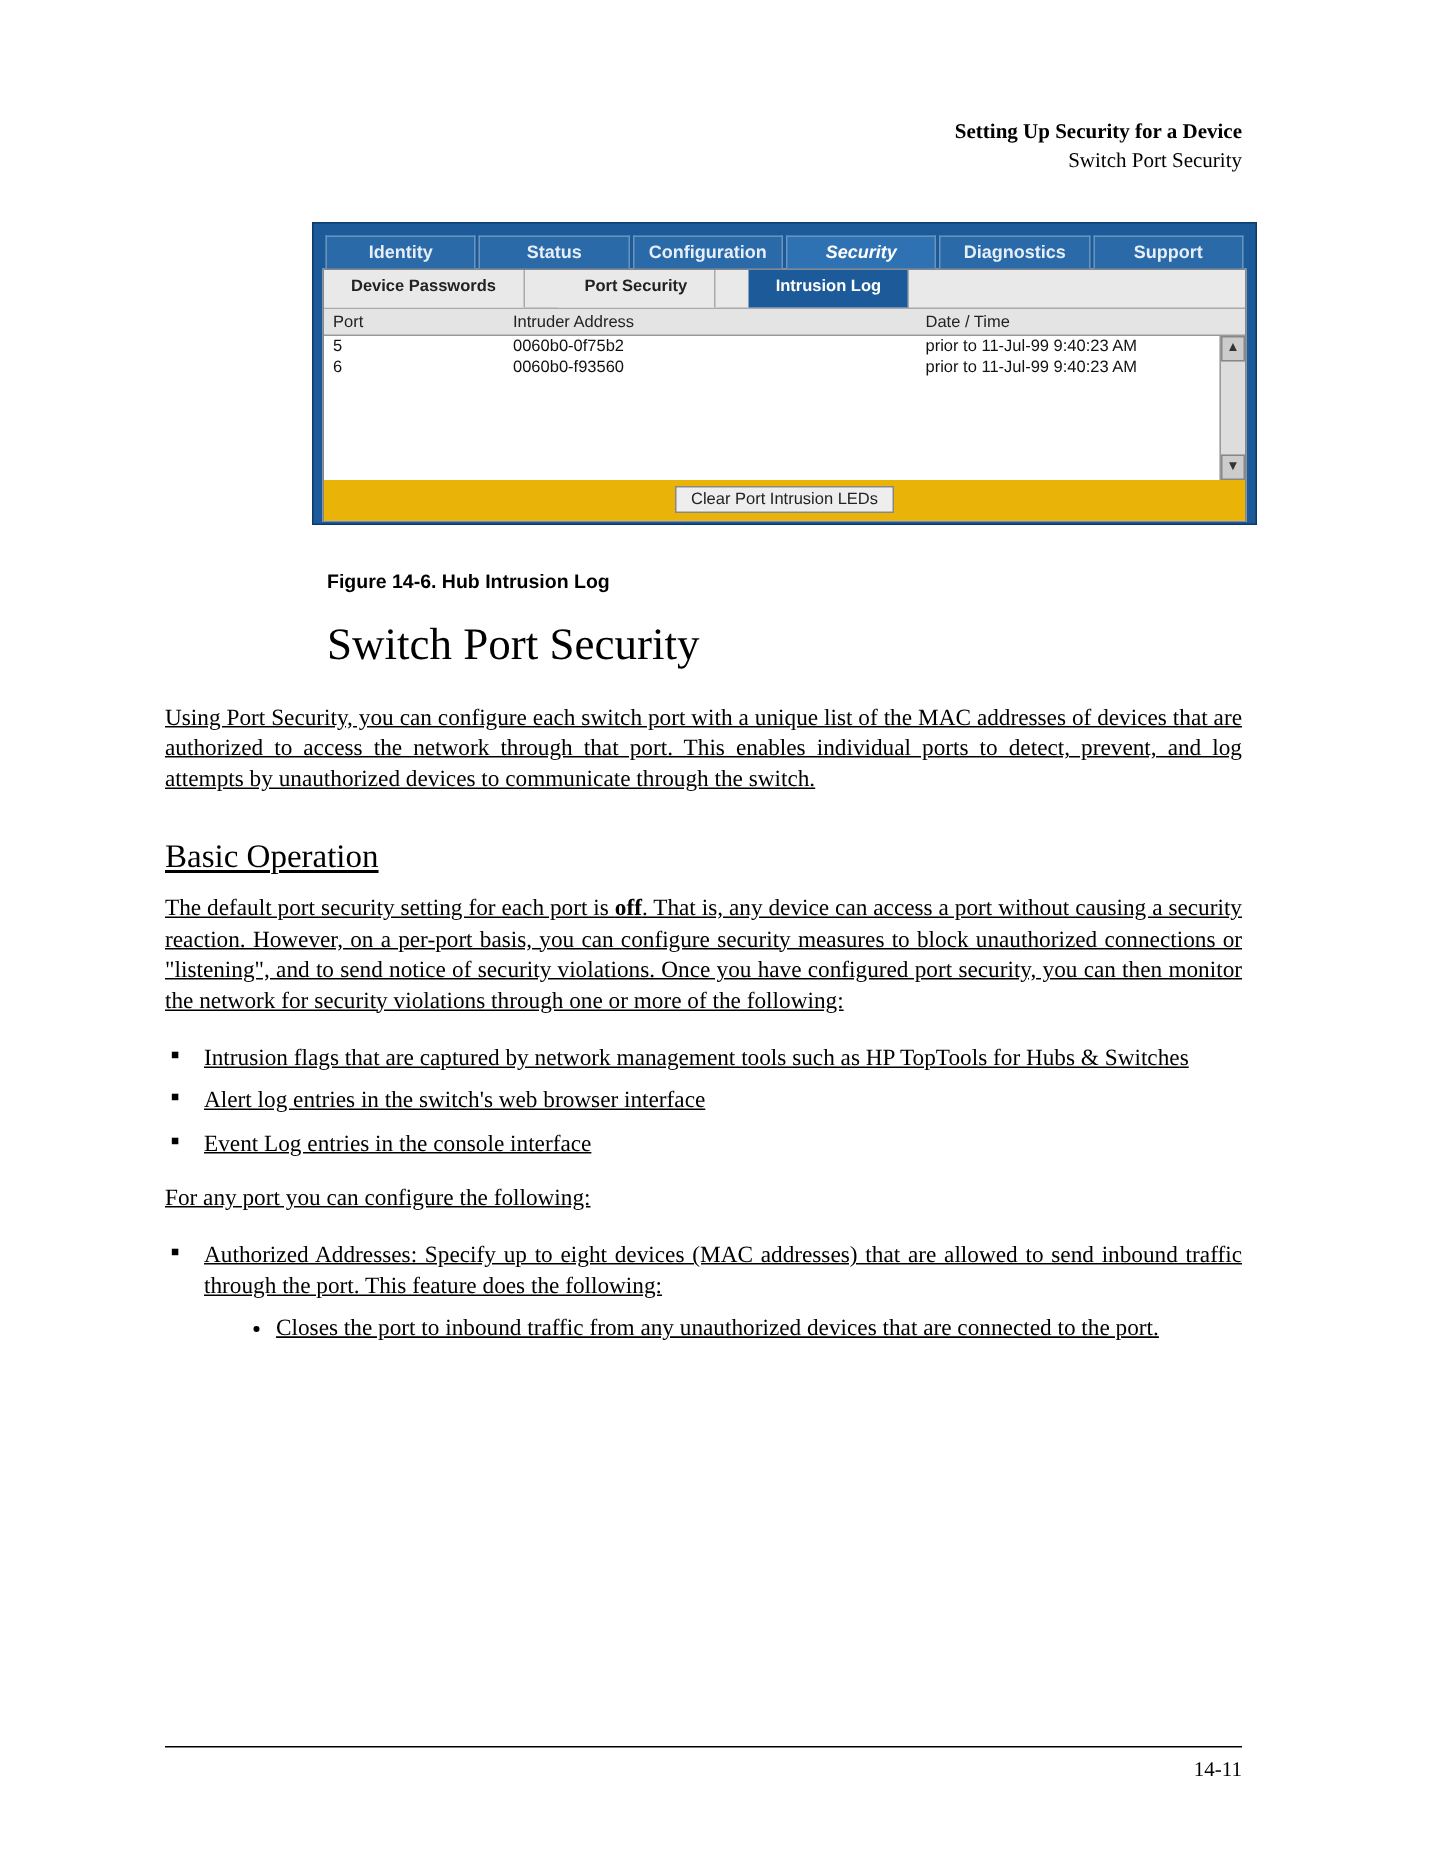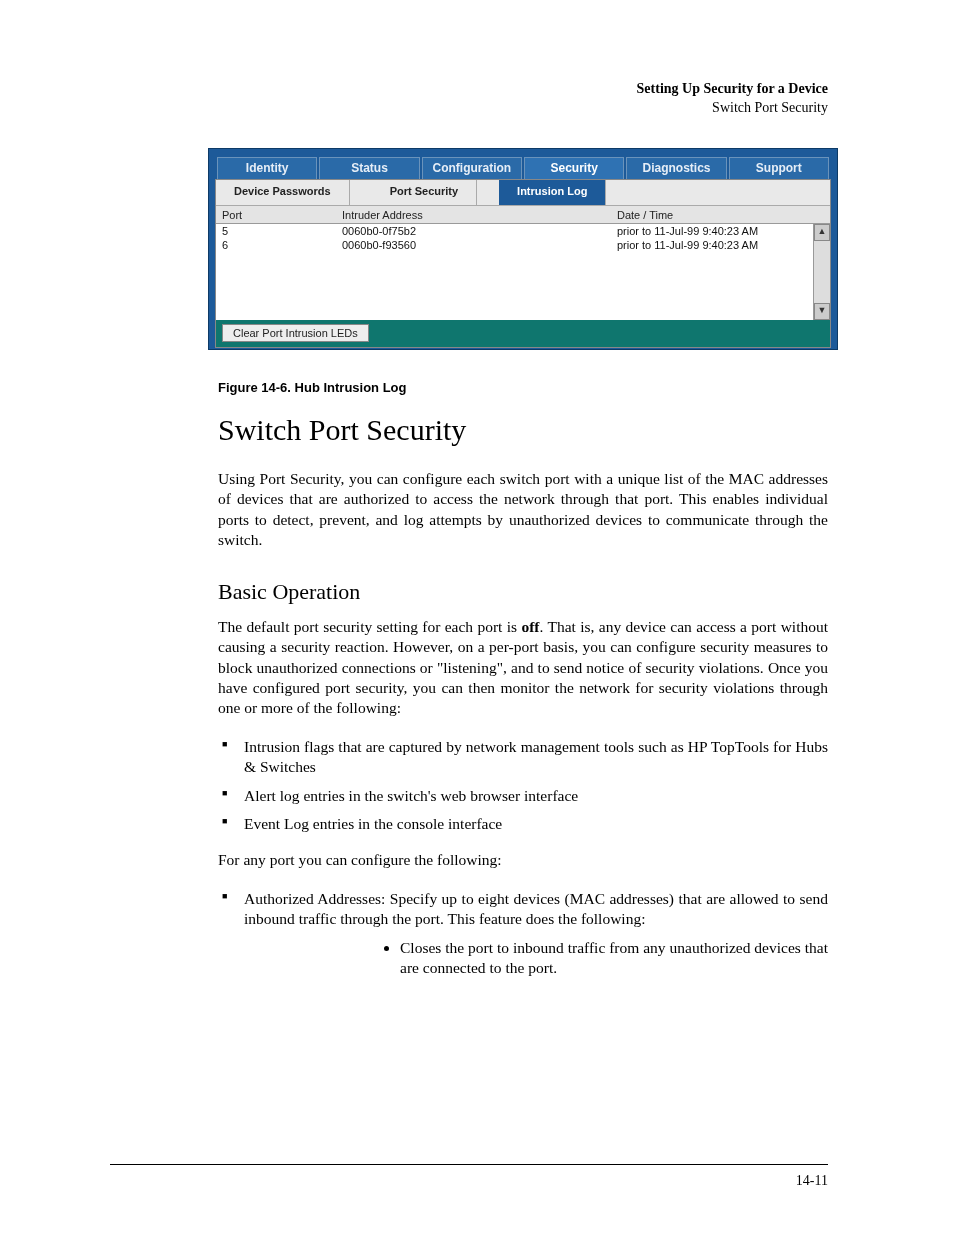--- a/index.html
+++ b/index.html
@@ -47,20 +47,21 @@
     font-size: 12px;
     padding: 3px 0 4px 0;
     border: 1px solid #6a93bb;
     border-bottom: none;
     background: #2a6aa8;
     font-weight: bold;
   }
   .main-tab.active {
     background: #2f72b3;
     color: #fff;
+    font-style: italic;
   }
   .sub-area {
     background: #e9e9e9;
     border: 1px solid #888;
   }
   .sub-tabs {
     display: flex;
     background: #e9e9e9;
     border-bottom: 1px solid #aaa;
     height: 25px;
@@ -110,23 +111,23 @@
     position: absolute; right: 0; top: 0; bottom: 0; width: 16px;
     background: #ddd;
     border-left: 1px solid #999;
     display: flex; flex-direction: column; justify-content: space-between;
   }
   .vscroll .arrow {
     height: 15px; background: #ccc; border: 1px solid #888;
     font-size: 9px; line-height: 13px; text-align: center; color: #333;
   }
   .button-row {
-    display: flex; justify-content: flex-start;
+    display: flex; justify-content: center;
     padding: 4px 6px 5px 6px;
-    background: #0f766e;
+    background: #eab308;
   }
   .btn {
     font-size: 11px;
     padding: 2px 10px;
     background: #eee;
     border: 1px solid #888;
     color: #222;
   }
 
   .caption {
@@ -135,22 +136,22 @@
     font-size: 13px;
     font-weight: bold;
   }
   h1.section {
     font-family: "Century Schoolbook", Georgia, serif;
     font-weight: normal;
     font-size: 30px;
     margin: 10px 0 22px 108px;
   }
   .body-text, ul.sq, ul.dot, h2.subsection, .config-intro {
-    margin-left: 108px;
     margin-right: 0;
+    text-decoration: underline;
   }
   .body-text {
     font-family: "Century Schoolbook", Georgia, serif;
     font-size: 15.5px;
     line-height: 1.32;
     margin-top: 0;
     margin-bottom: 18px;
     text-align: justify;
   }
   h2.subsection {

